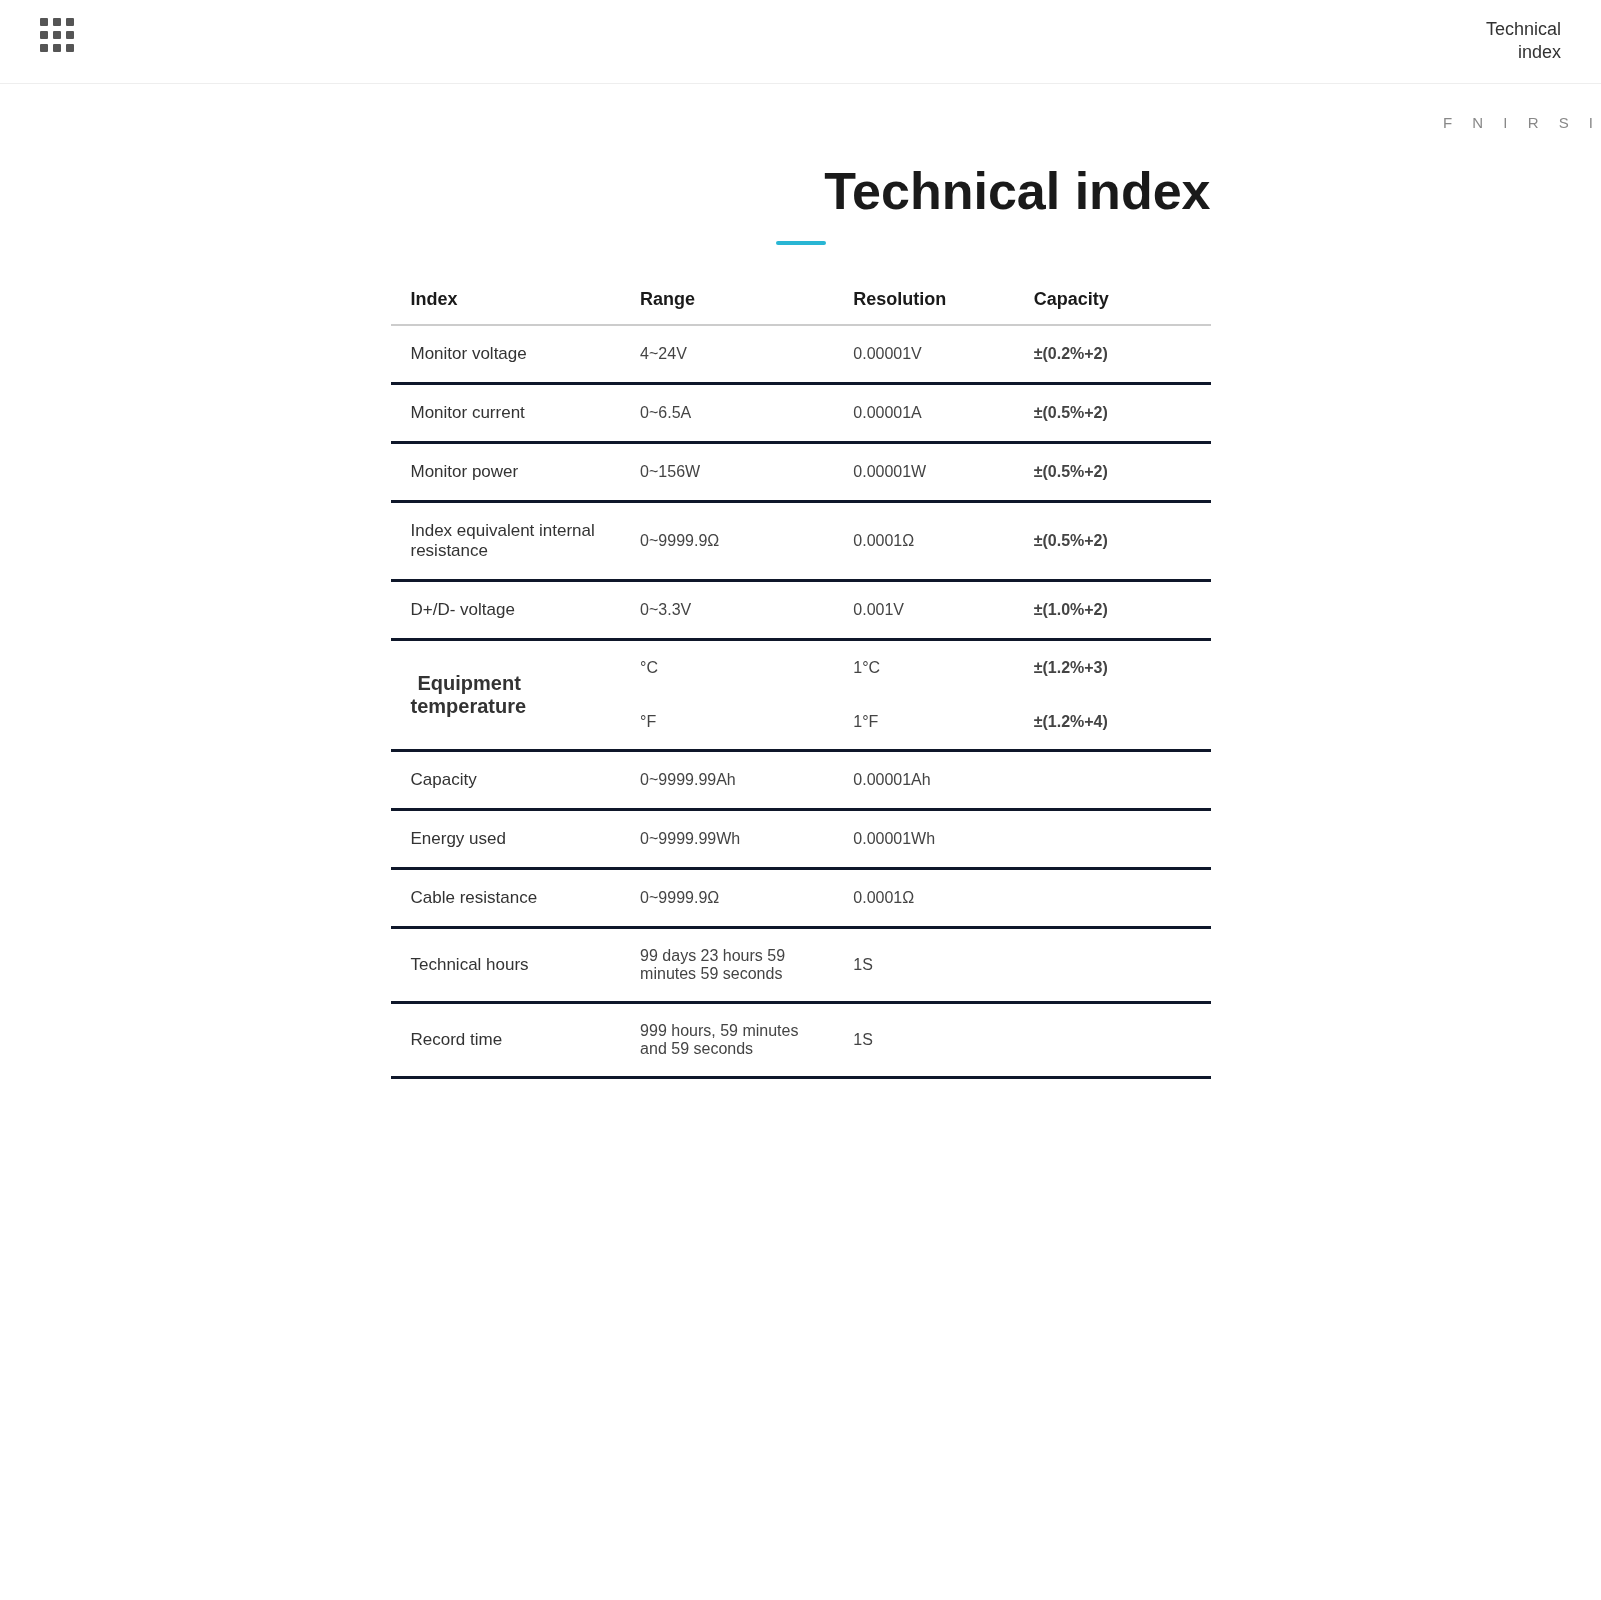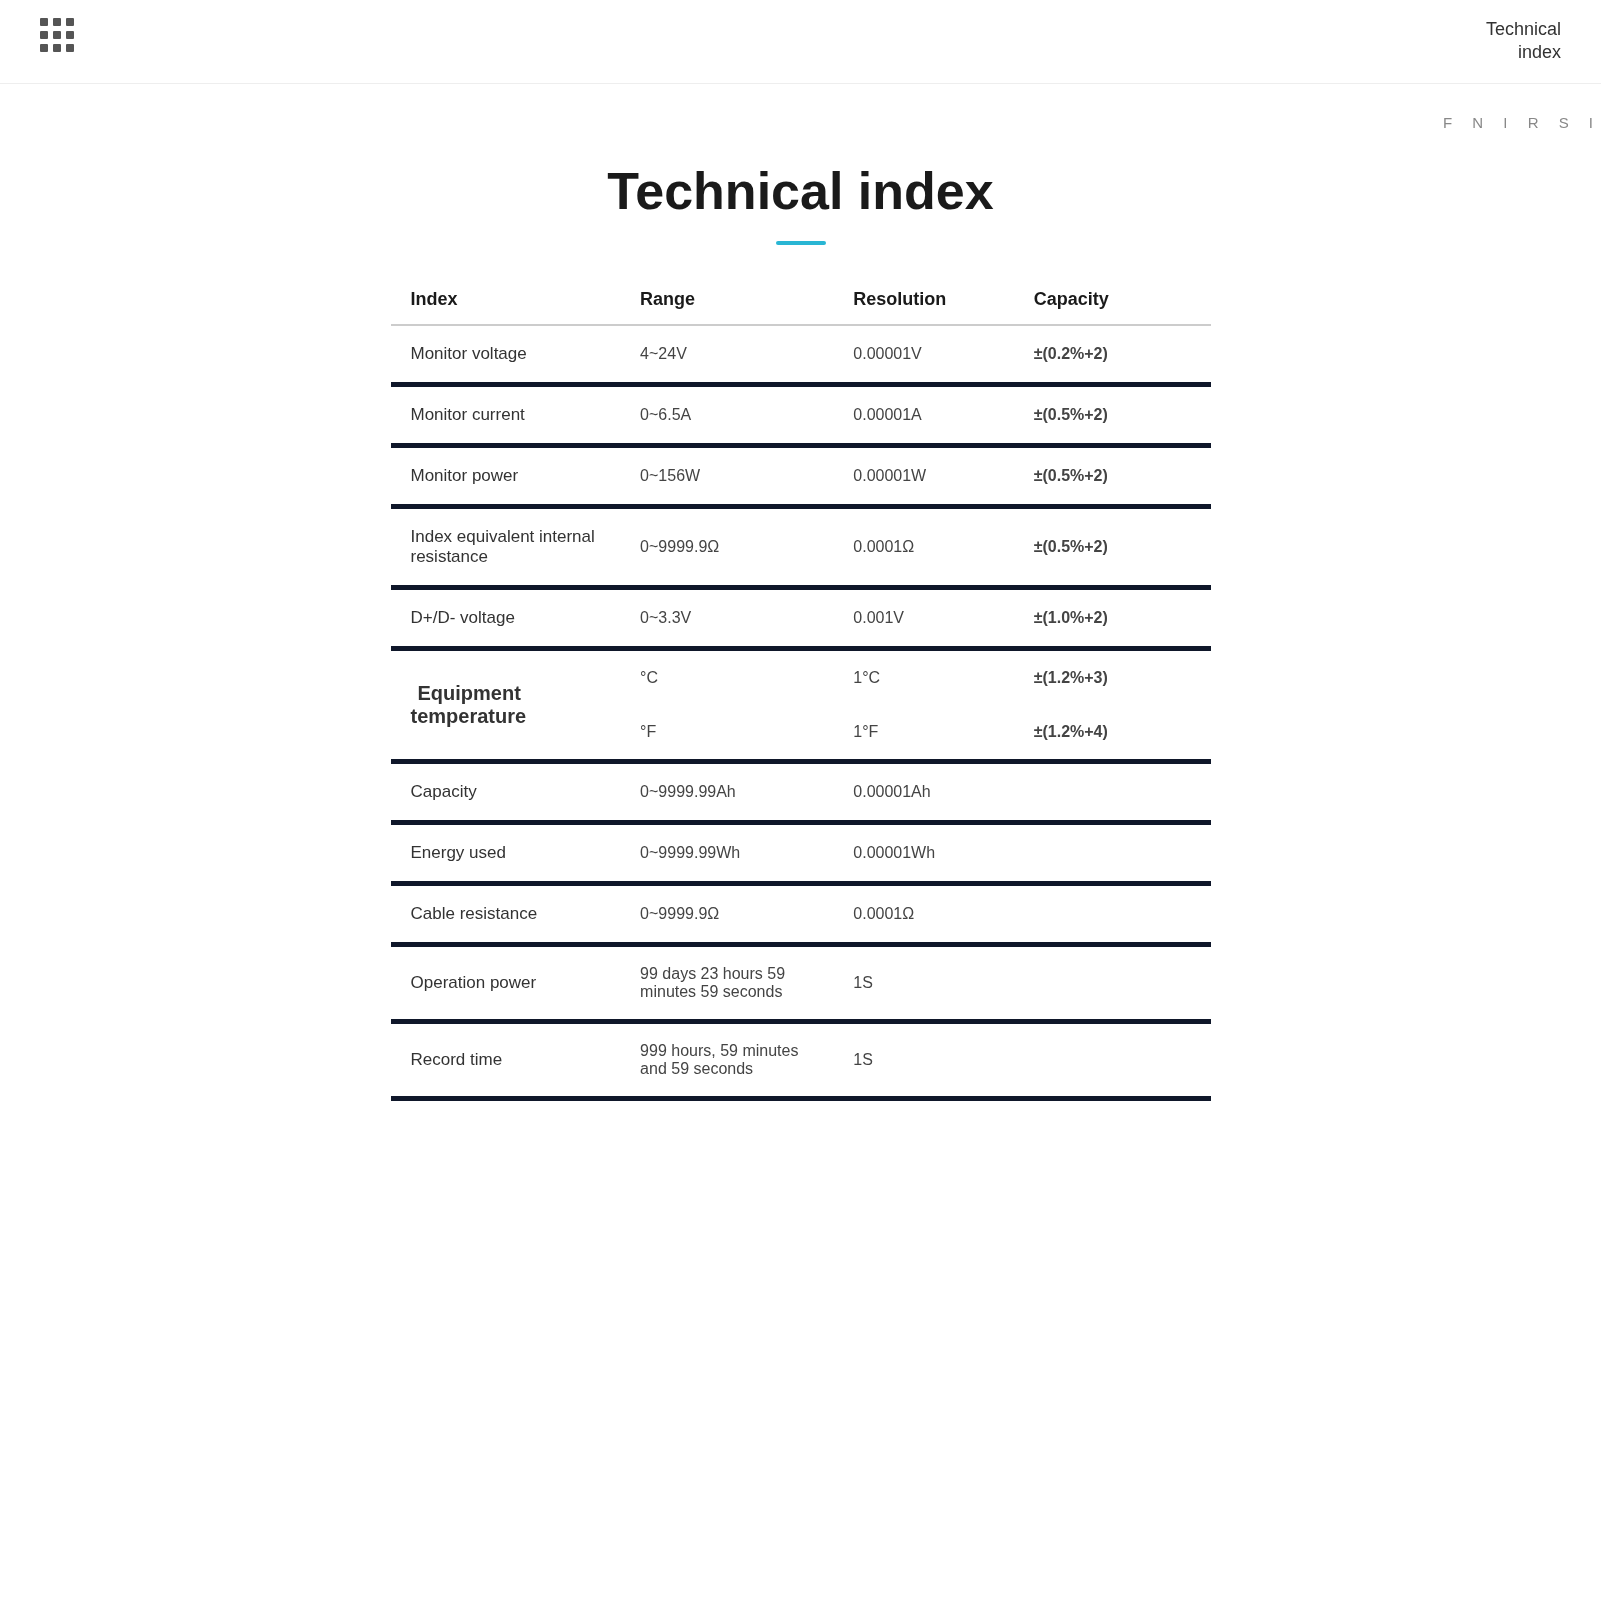--- a/index.html
+++ b/index.html
@@ -54,21 +54,21 @@
       font-weight: 400;
     }
 
     .main-content {
       max-width: 900px;
       margin: 0 auto;
       padding: 20px 40px 60px 40px;
     }
 
     .page-title {
-      text-align: center;
+      text-align: right;
       font-size: 52px;
       font-weight: 700;
       color: #1a1a1a;
       margin-bottom: 20px;
     }
 
     .title-underline {
       display: block;
       width: 50px;
       height: 4px;
@@ -96,21 +96,21 @@
 
     .tech-table th {
       padding: 14px 20px;
       text-align: left;
       font-weight: 700;
       font-size: 18px;
       color: #1a1a1a;
     }
 
     .tech-table tbody tr {
-      border-bottom: 5px solid #0f172a;
+      border-bottom: 3px solid #0f172a;
     }
 
     .tech-table tbody td {
       padding: 18px 20px;
       color: #444444;
       font-size: 16px;
       vertical-align: middle;
     }
 
     .col-index { width: 28%; }
@@ -242,21 +242,21 @@
         <tr>
       <td class="col-index">
         <span class="index-label ">Cable resistance</span>
       </td>
       <td class="col-range">0~9999.9Ω</td>
       <td class="col-resolution">0.0001Ω</td>
       <td class="col-accuracy"></td>
     </tr>
         <tr>
       <td class="col-index">
-        <span class="index-label ">Operation power</span>
+        <span class="index-label ">Technical hours</span>
       </td>
       <td class="col-range">99 days 23 hours 59 minutes 59 seconds</td>
       <td class="col-resolution">1S</td>
       <td class="col-accuracy"></td>
     </tr>
         <tr>
       <td class="col-index">
         <span class="index-label ">Record time</span>
       </td>
       <td class="col-range">999 hours, 59 minutes and 59 seconds</td>

